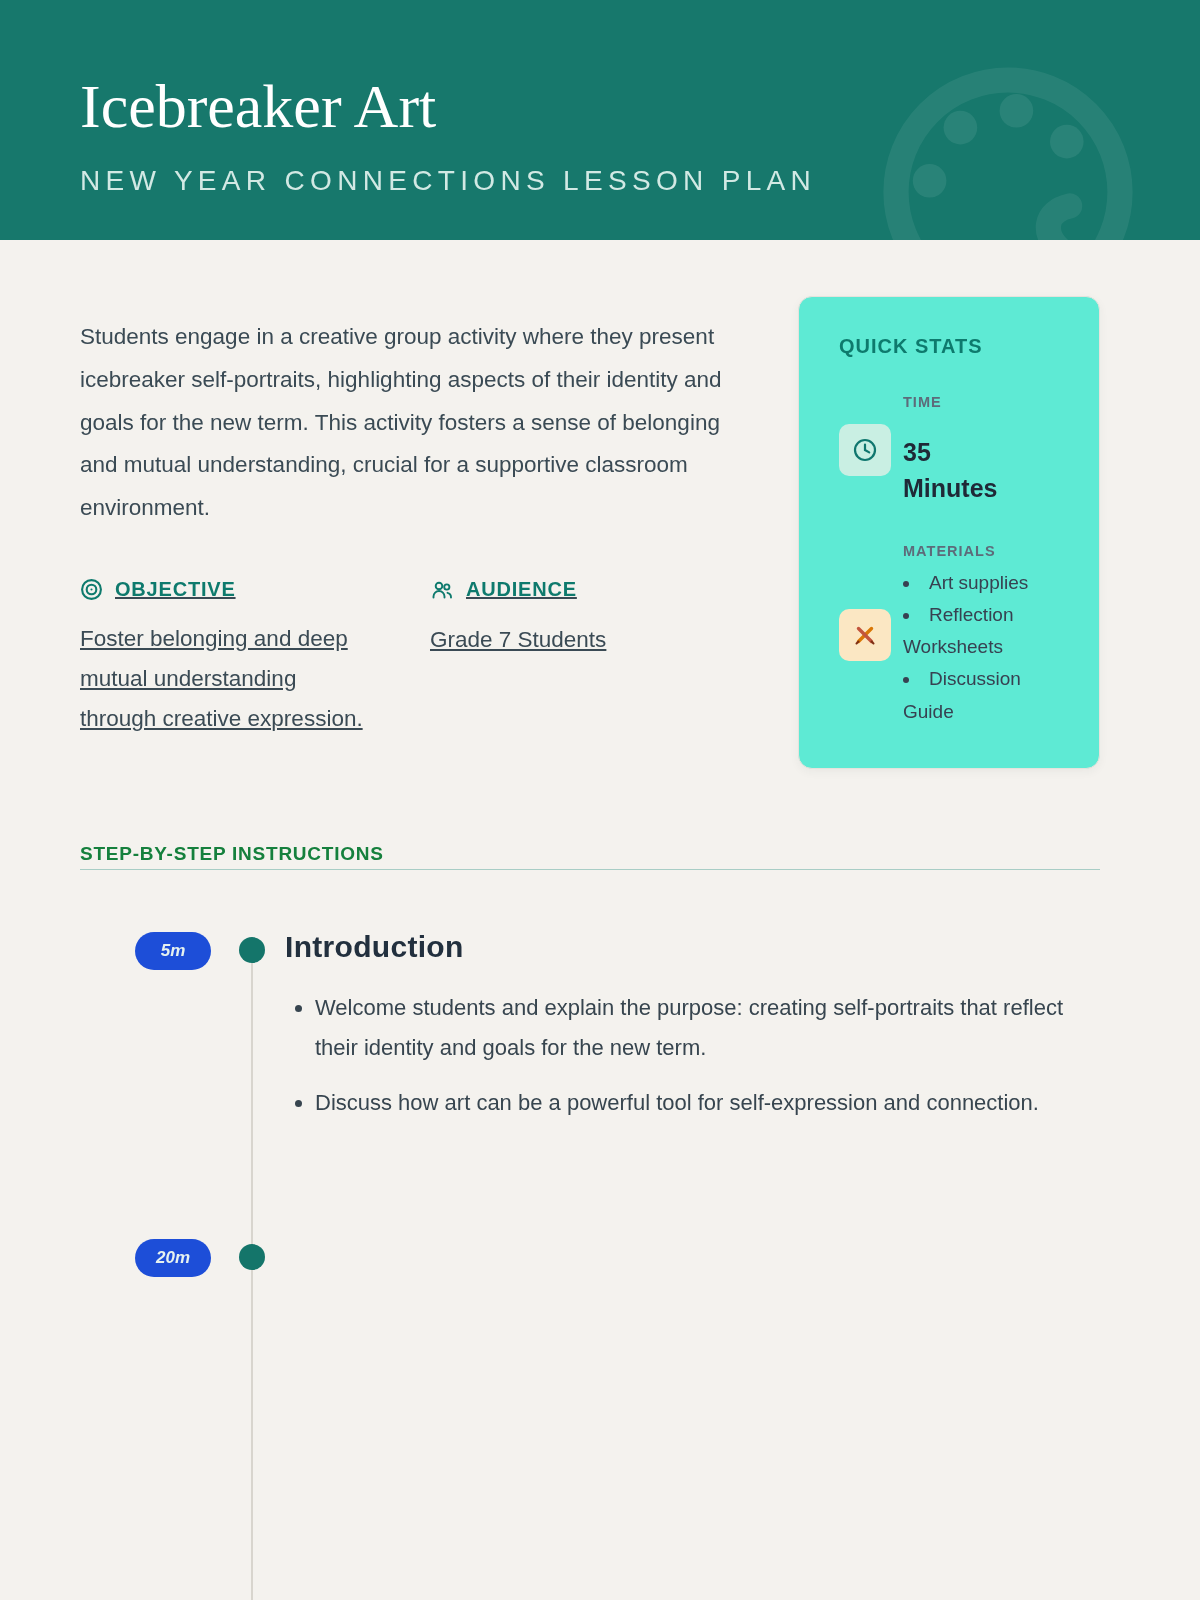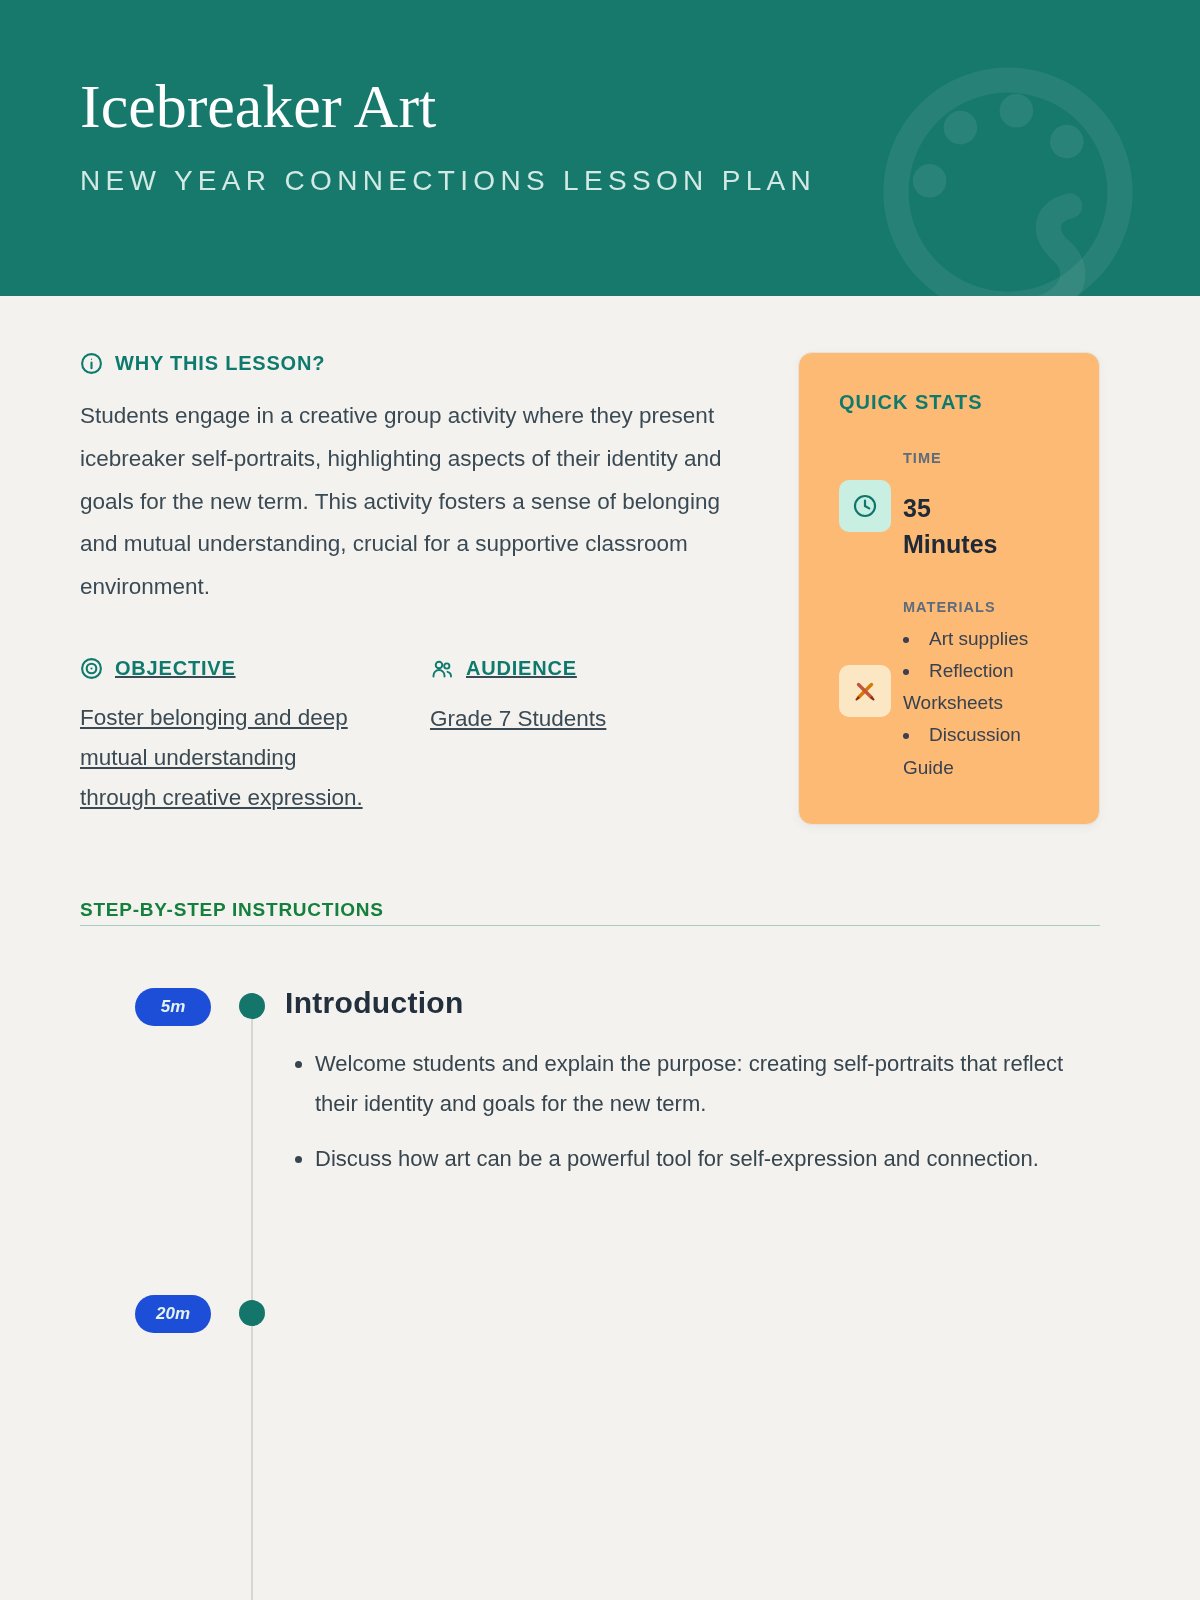--- a/index.html
+++ b/index.html
@@ -6,21 +6,21 @@
   html,body { width:1200px; }
   body {
     height:1600px; overflow:hidden;
     background:#f4f2ee;
     font-family:"Liberation Sans", sans-serif;
     color:#3a4a54;
   }
 
   
   .header {
-    position:relative; height:296px; background:#17786c;
+    position:relative; height:240px; background:#17786c;
     padding:74px 0 0 80px; overflow:hidden;
   }
   .header-title {
     font-family:"Liberation Serif", serif;
     font-weight:400; font-size:62px; color:#ffffff; line-height:1.05;
   }
   .header-subtitle {
     margin-top:26px; font-size:28px; letter-spacing:0.19em;
     color:#d2e9e4; font-weight:400;
   }
@@ -46,21 +46,21 @@
   .obj-col { width:350px; }
   .aud-col { flex:1; }
   .obj-body, .aud-body {
     margin-top:18px; font-size:22.5px; line-height:1.78; color:#3a4a54;
   }
   .obj-body { max-width:295px; }
 
   
   .stats-card {
     width:302px; flex:0 0 302px; align-self:flex-start;
-    background:#fdba74; border:1px solid #e6e3dc; border-radius:14px;
+    background:#5eead4; border:1px solid #e6e3dc; border-radius:14px;
     box-shadow:0 3px 10px rgba(40,50,55,0.05);
     padding:38px 38px 40px 40px;
   }
   .stats-heading {
     color:#0e7a6d; font-weight:700; font-size:20px; letter-spacing:0.05em;
   }
   .stat { display:flex; align-items:center; gap:12px; margin-top:36px; }
   .stat-icon {
     width:52px; height:52px; border-radius:10px; flex:0 0 52px;
     display:flex; align-items:center; justify-content:center;
@@ -128,30 +128,20 @@
       <circle cx="71" cy="32" r="6" fill="rgba(255,255,255,0.16)"></circle>
       <circle cx="22" cy="46" r="6" fill="rgba(255,255,255,0.16)"></circle>
       <path d="M60 92 C 73 89 77 78 69 71 C 62 65 63 57 72 55" stroke="rgba(255,255,255,0.14)" stroke-width="9" stroke-linecap="round"></path>
     </svg>
   </div>
 </header>
 
 <div class="main">
 
   <div class="left-col">
-    <div class="teal-heading">
-      <span>
-        <svg width="23" height="23" viewBox="0 0 22 22" fill="none" stroke="#0e7a6d" stroke-width="2">
-          <circle cx="11" cy="11" r="9"></circle>
-          <line x1="11" y1="10.2" x2="11" y2="15.6" stroke-linecap="round"></line>
-          <circle cx="11" cy="6.9" r="0.6" fill="#0e7a6d" stroke="none"></circle>
-        </svg>
-      </span>
-      <span>WHY THIS LESSON?</span>
-    </div>
     <p class="why-body">Students engage in a creative group activity where they present icebreaker self-portraits, highlighting aspects of their identity and goals for the new term. This activity fosters a sense of belonging and mutual understanding, crucial for a supportive classroom environment.</p>
 
     <div class="obj-aud-row">
       <div class="obj-col">
         <div class="teal-heading">
           <span>
             <svg width="23" height="23" viewBox="0 0 22 22" fill="none" stroke="#0e7a6d" stroke-width="2">
               <circle cx="11" cy="11" r="9"></circle>
               <circle cx="11" cy="11" r="4.6"></circle>
               <circle cx="11" cy="11" r="1" fill="#0e7a6d" stroke="none"></circle>

